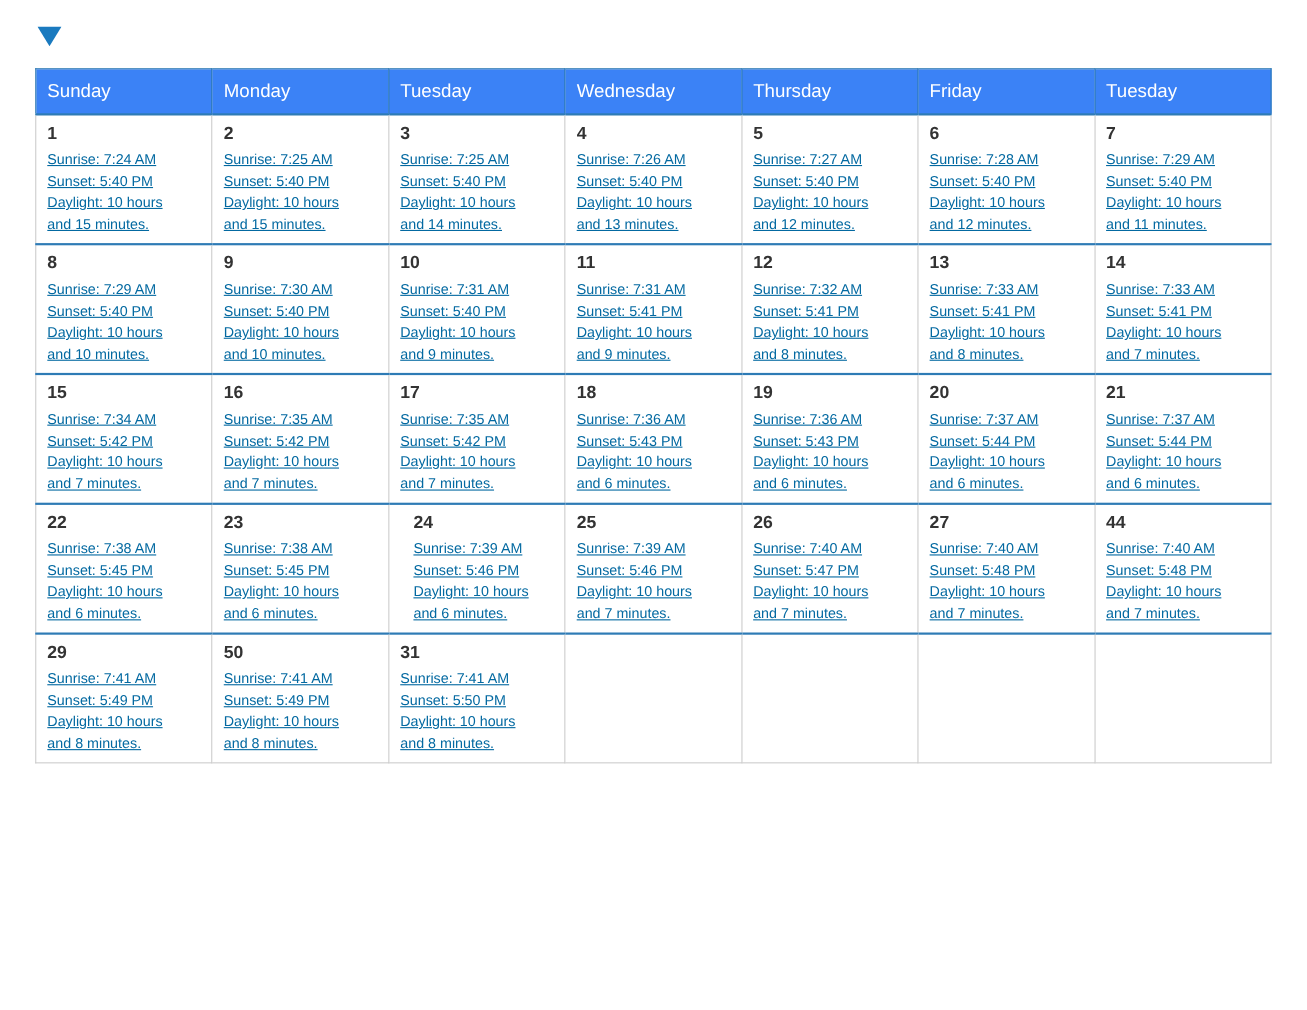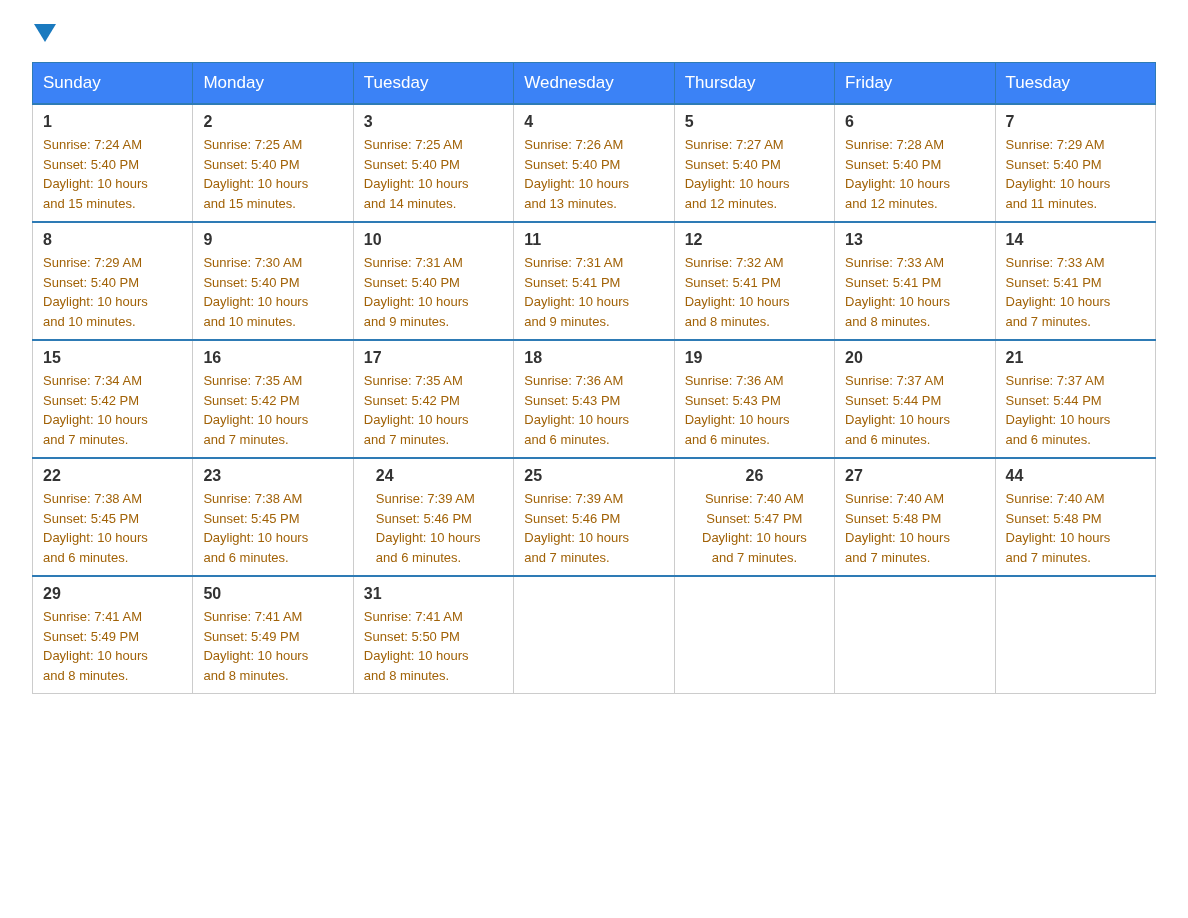--- a/index.html
+++ b/index.html
@@ -74,21 +74,22 @@
     }
     .calendar tbody tr td .day-num {
       font-size: 16px;
       font-weight: bold;
       margin-bottom: 4px;
       display: block;
     }
     .calendar tbody tr td .day-info {
       font-size: 13px;
       line-height: 1.5;
-      color: #a16207;
+      color: #0369a1;
+      text-decoration: underline;
     }
     .calendar tbody tr td.empty {
       background: #fff;
     }
     .row-divider td {
       border-top: 2px solid #2e7bb5 !important;
     }
   </style>
 </head>
 <body>
@@ -222,21 +223,21 @@
           <div class="day-info">Sunrise: 7:38 AM<br>Sunset: 5:45 PM<br>Daylight: 10 hours<br>and 6 minutes.</div>
         </td>
         <td style="border-top: 2px solid rgb(46, 123, 181); padding-left: 22px;">
           <span class="day-num">24</span>
           <div class="day-info">Sunrise: 7:39 AM<br>Sunset: 5:46 PM<br>Daylight: 10 hours<br>and 6 minutes.</div>
         </td>
         <td style="border-top: 2px solid rgb(46, 123, 181);">
           <span class="day-num">25</span>
           <div class="day-info">Sunrise: 7:39 AM<br>Sunset: 5:46 PM<br>Daylight: 10 hours<br>and 7 minutes.</div>
         </td>
-        <td style="border-top: 2px solid rgb(46, 123, 181); text-align: center;">
+        <td style="border-top: 2px solid rgb(46, 123, 181);">
           <span class="day-num">26</span>
           <div class="day-info">Sunrise: 7:40 AM<br>Sunset: 5:47 PM<br>Daylight: 10 hours<br>and 7 minutes.</div>
         </td>
         <td style="border-top: 2px solid rgb(46, 123, 181);">
           <span class="day-num">27</span>
           <div class="day-info">Sunrise: 7:40 AM<br>Sunset: 5:48 PM<br>Daylight: 10 hours<br>and 7 minutes.</div>
         </td>
         <td style="border-top: 2px solid rgb(46, 123, 181);">
           <span class="day-num">44</span>
           <div class="day-info">Sunrise: 7:40 AM<br>Sunset: 5:48 PM<br>Daylight: 10 hours<br>and 7 minutes.</div>

